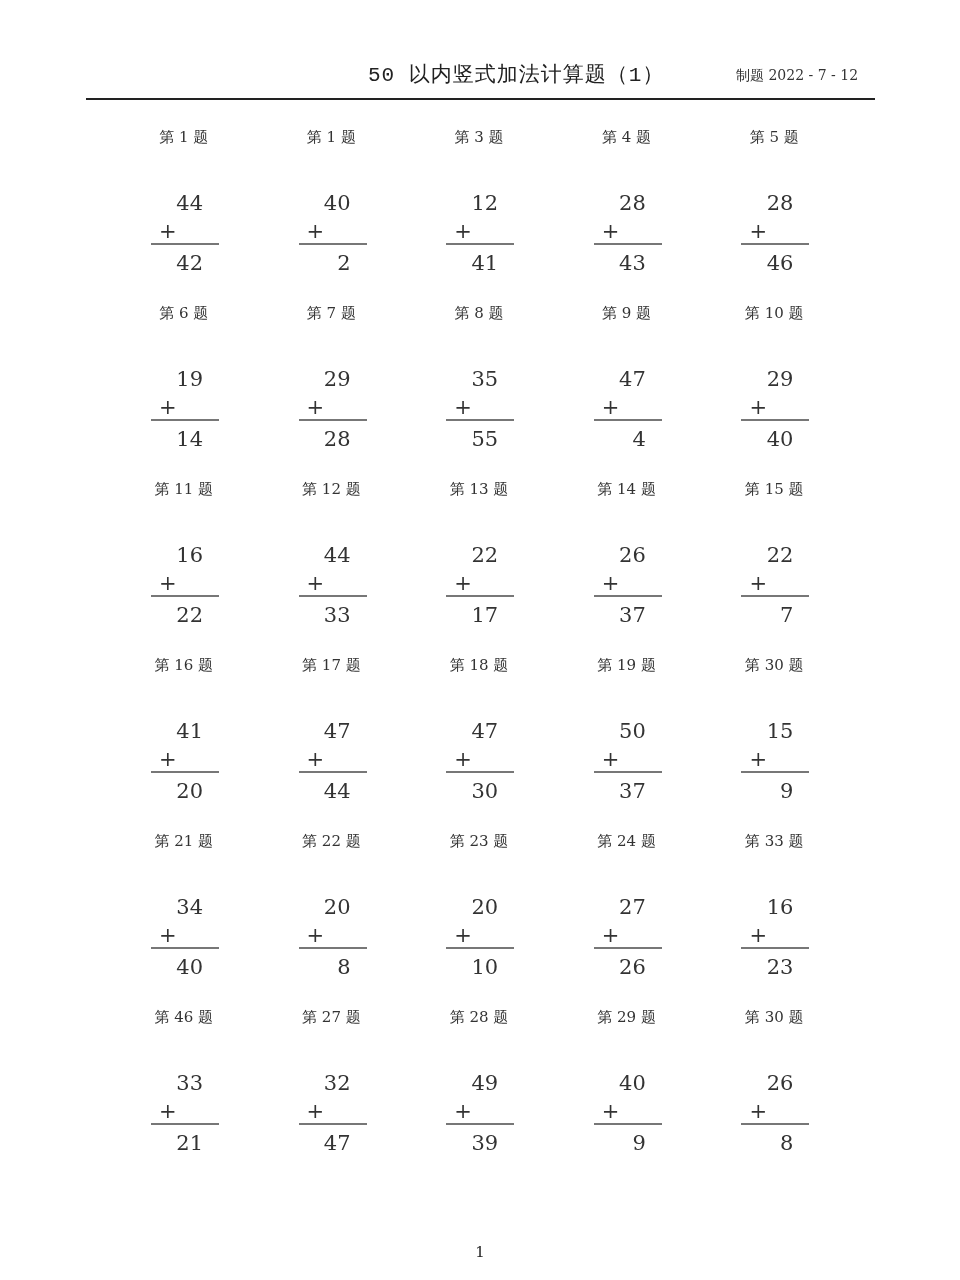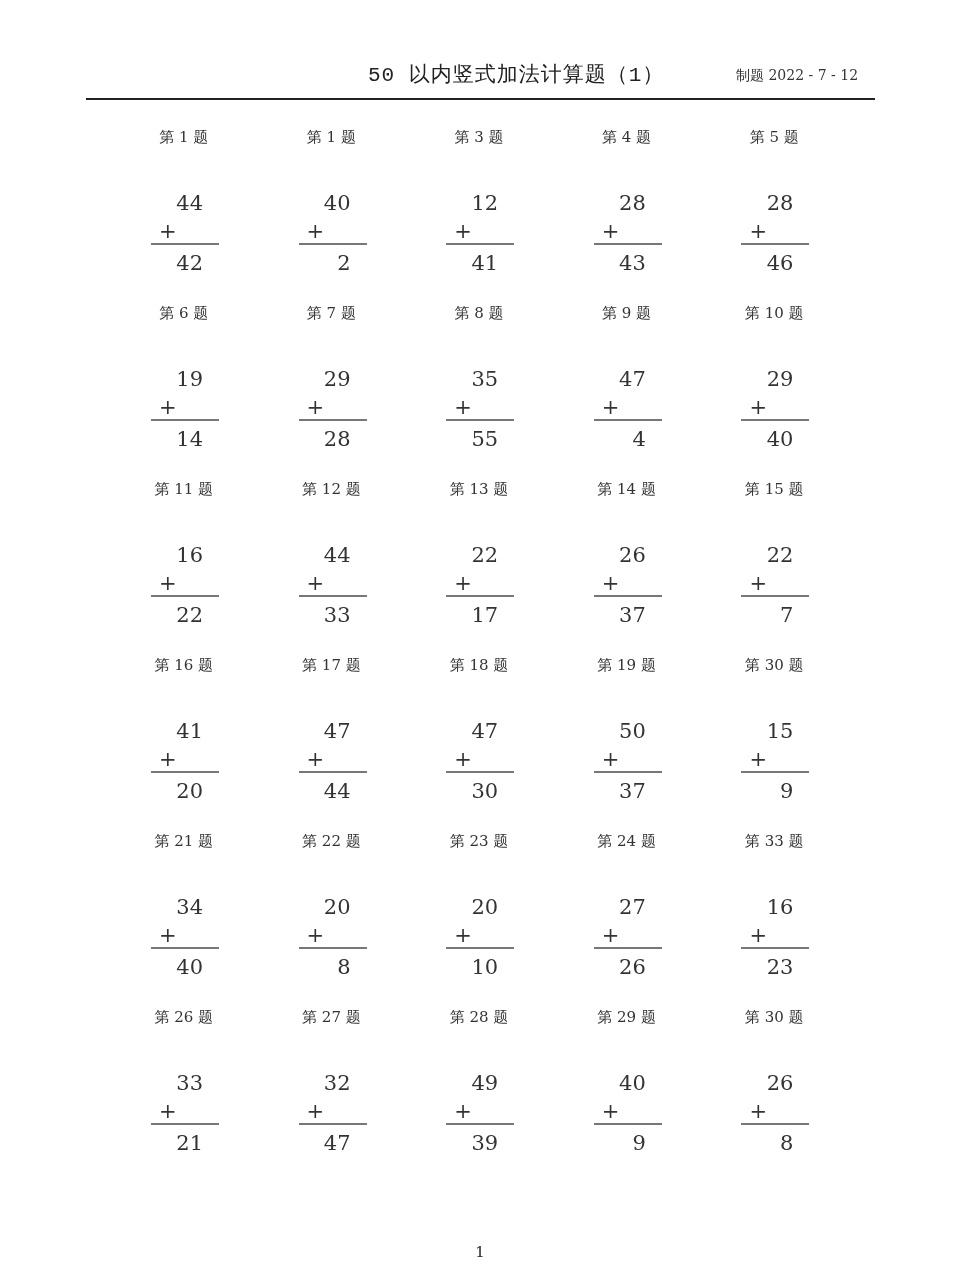--- a/index.html
+++ b/index.html
@@ -326,21 +326,21 @@
       <div class="eq">
         <div class="row a">16</div>
         <div class="row">
           <span class="plus">+</span>
           <span class="b">23</span>
         </div>
         <div class="line"></div>
       </div>
     </div>
     <div class="problem">
-      <div class="label">第 26 题</div>
+      <div class="label">第 46 题</div>
       <div class="eq">
         <div class="row a">33</div>
         <div class="row">
           <span class="plus">+</span>
           <span class="b">21</span>
         </div>
         <div class="line"></div>
       </div>
     </div>
     <div class="problem">

